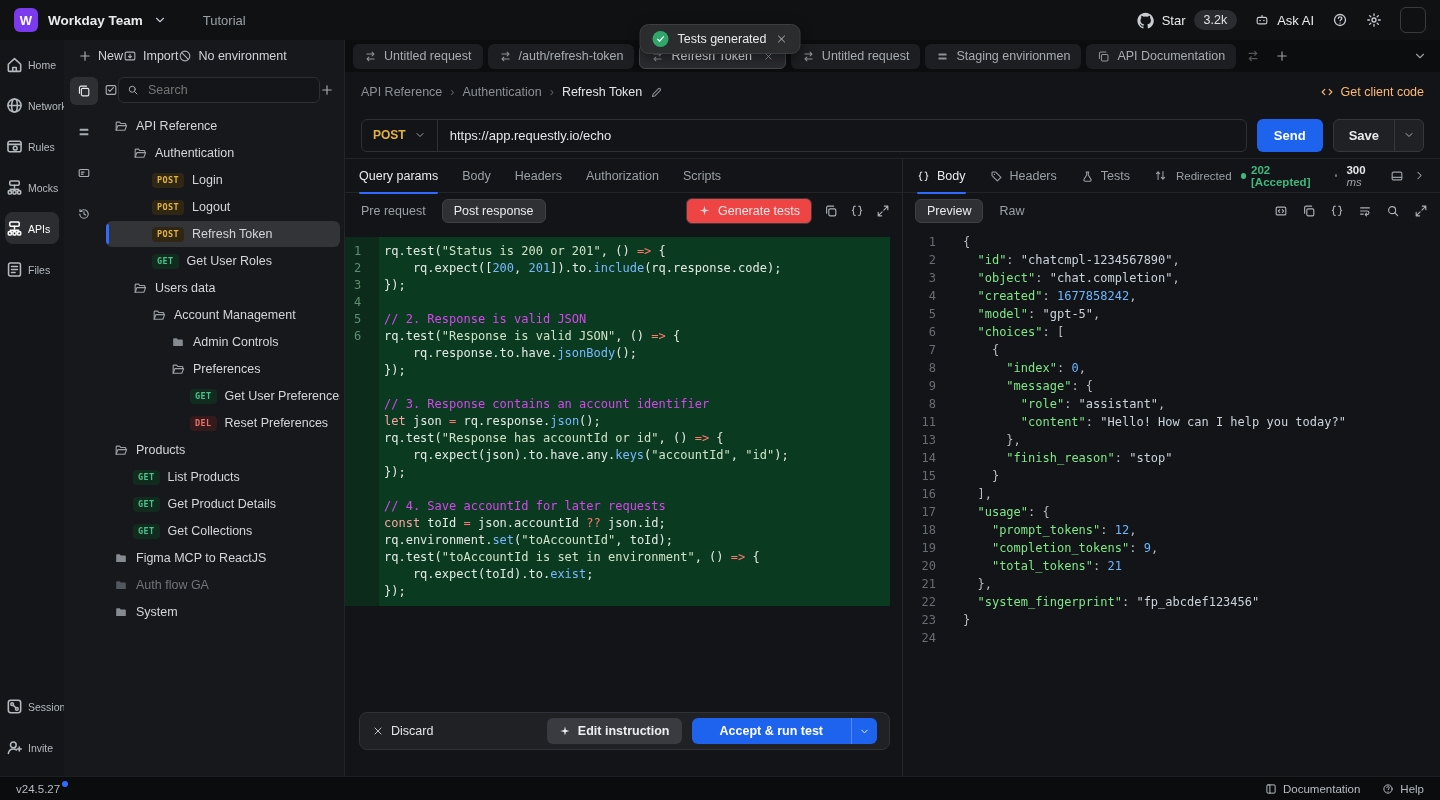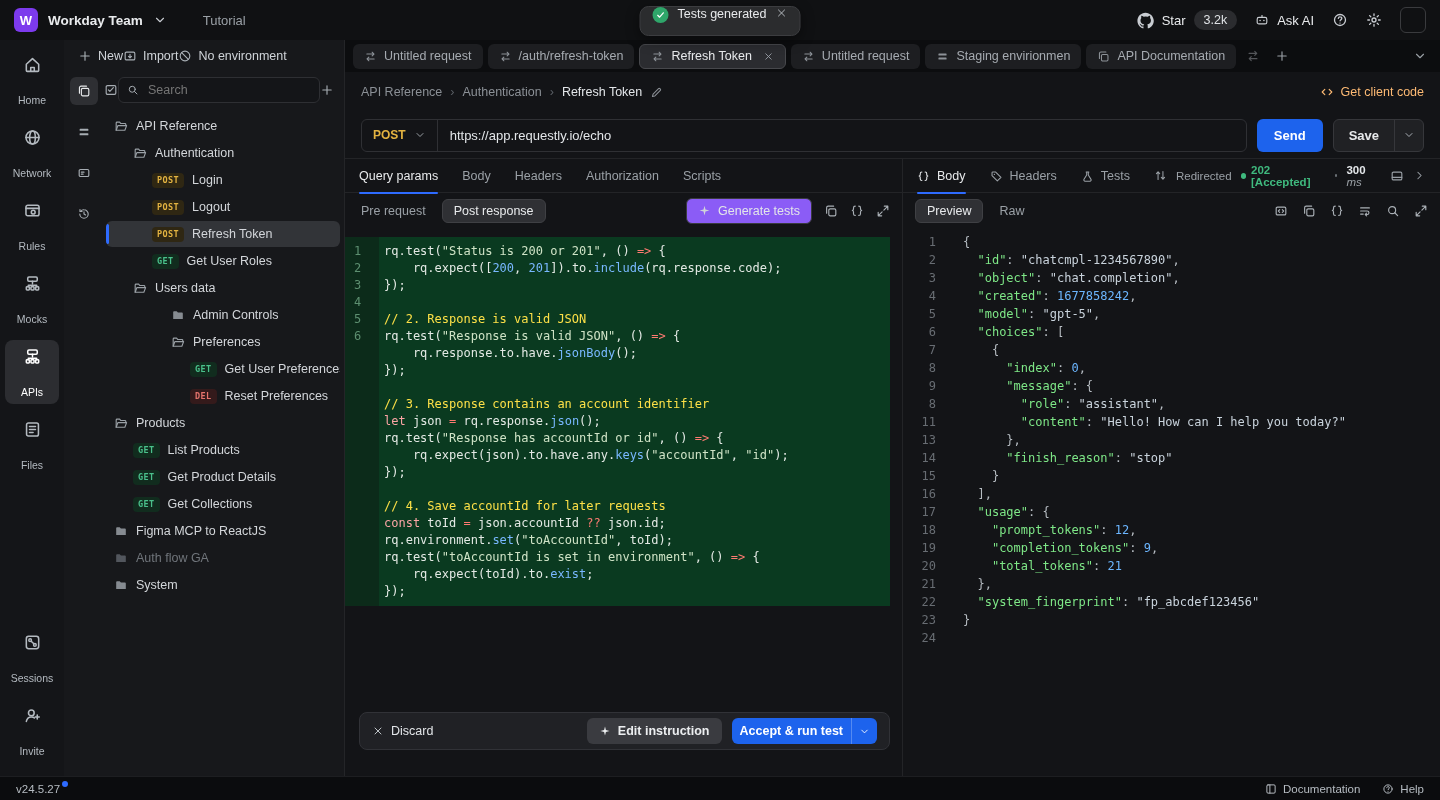--- a/index.html
+++ b/index.html
@@ -14,35 +14,35 @@
   .ws-name{font-weight:600;font-size:13.5px}
   .tutorial{color:#9aa0a6;margin-left:26px}
   .topbar-right{margin-left:auto;display:flex;align-items:center;gap:18px}
   .gh{display:flex;align-items:center;gap:8px}
   .pill{background:#2b2c2f;border-radius:12px;padding:3px 10px;font-size:12.5px;color:#dfe2e5}
   .tb-ic{color:#c9cdd2}
   .avatar{width:26px;height:26px;border-radius:6px;border:1px solid #3a3b3e;
     background:radial-gradient(circle at 35% 30%,#d7b08a 0 18%,#8a5f3e 40%,#4a3categ 0),radial-gradient(circle at 35% 35%,#caa37a,#6c4a32 60%,#241708)}
 
   
-  .toast{position:absolute;left:720px;top:6px;transform:translateX(-50%);z-index:50;background:#2b2c2e;
-    border:1px solid #3c3d40;border-radius:9px;height:30px;display:flex;align-items:flex-start;gap:9px;
+  .toast{position:absolute;left:720px;top:24px;transform:translateX(-50%);z-index:50;background:#2b2c2e;
+    border:1px solid #3c3d40;border-radius:9px;height:30px;display:flex;align-items:center;gap:9px;
     padding:0 12px;box-shadow:0 4px 14px rgba(0,0,0,.45);font-size:12.5px}
   .toast-check{width:16px;height:16px;border-radius:50%;background:#2fa66a;display:flex;align-items:center;
     justify-content:center;color:#fff}
   .toast-check .ic{width:10px;height:10px}
   .toast-x{color:#b7bcc1}
 
   
   .mainrow{flex:1;display:flex;min-height:0}
 
   
   .rail{width:64px;background:#141518;display:flex;flex-direction:column;align-items:center;padding:8px 0 4px;flex:none}
-  .rail-item{width:54px;padding:7px 0 6px;border-radius:8px;display:flex;flex-direction:column;align-items:center;
-    gap:20px;color:#b4bac0;margin-bottom:9px;cursor:pointer}
+  .rail-item{width:54px;padding:7px 0 6px;border-radius:8px;display:flex;flex-direction:row;align-items:center;
+    gap:4px;color:#b4bac0;margin-bottom:9px;cursor:pointer}
   .rail-item .ic{width:19px;height:19px}
   .rail-item .rlbl{font-size:10.5px}
   .rail-item.active{background:#2c2d31;color:#fff}
   .rail-spacer{flex:1}
 
   
   .sidebar{width:281px;background:#17181b;border-right:1px solid #242528;display:flex;flex-direction:column;flex:none;min-height:0}
   .sb-head{height:32px;flex:none;display:flex;align-items:center;padding:0 14px;color:#cfd3d8;font-size:12.5px}
   .sb-head .hitem{display:flex;align-items:center;gap:6px;cursor:pointer}
   .sb-head .hitem .ic{color:#aab0b6}
@@ -115,46 +115,46 @@
   .rstatus{margin-left:auto;display:flex;align-items:center;gap:9px;font-size:11.5px;color:#9aa0a6}
   .rstatus .ok{color:#3fb97e;display:flex;align-items:center;gap:5px;font-weight:600}
   .okdot{width:6px;height:6px;border-radius:50%;background:#3fb97e}
   .sepdot{width:3px;height:3px;border-radius:50%;background:#6a6f75}
   .mstime{color:#e3e6e9;font-weight:600}
   .msunit{color:#9aa0a6;font-style:italic;font-weight:400}
   .toolrow{height:36px;flex:none;display:flex;align-items:center;padding:0 12px;gap:12px;font-size:12.5px}
   .subtab{color:#9aa0a6;padding:5px 4px;cursor:pointer}
   .subtab.pillsel{background:#2f3034;border:1px solid #3f4044;border-radius:6px;color:#e8eaec;padding:4px 11px}
   .toolgrow{flex:1}
-  .genbtn{display:flex;align-items:flex-start;gap:7px;background:#8b5cf6;border:1px solid #3a3b3f;border-radius:6px;
+  .genbtn{display:flex;align-items:flex-start;gap:7px;background:#ef4444;border:1px solid #3a3b3f;border-radius:6px;
     padding:5px 11px;color:#e3e6e9;cursor:pointer}
   .genbtn .ic{color:#cfd3d8;width:13px;height:13px}
   .tico{color:#aab0b6;display:flex;align-items:center;cursor:pointer}
   .tico .ic{width:14px;height:14px}
 
   
   .editor{margin:8px 12px 0 0;display:flex;background:#0a3a20;font-family:"DejaVu Sans Mono",monospace;
     font-size:12px;line-height:17px;flex:none;overflow:hidden}
   .gutter{width:34px;flex:none;background:#0c2b1a;color:#5d8f70;padding:6px 0 6px 9px}
   .codelines{flex:1;padding:6px 0 6px 5px;white-space:pre;overflow:hidden}
   .cl,.gl{height:17px}
   .t-p{color:#e3e9e4}.t-s{color:#cfe3c6}.t-n{color:#79b8ff}.t-k{color:#fca5a5}
-  .t-o{color:#ff7b72}.t-c{color:#fde047}.t-f{color:#79b8ff}
+  .t-o{color:#ff7b72}.t-c{color:#d946ef}.t-f{color:#79b8ff}
 
   
   .actionbar{position:absolute;left:14px;right:12px;bottom:26px;height:38px;background:#202125;
     border:1px solid #313237;border-radius:8px;display:flex;align-items:center;padding:0 12px;gap:10px;font-size:12.5px}
   .discard{display:flex;align-items:center;gap:7px;color:#e3e6e9;cursor:pointer}
   .discard .ic{width:12px;height:12px;color:#c2c7cc}
   .abgrow{flex:1}
   .editbtn{display:flex;align-items:center;gap:7px;background:#3a3b40;border-radius:6px;padding:6px 12px;
     color:#eceef0;font-weight:600;cursor:pointer}
   .editbtn .ic{width:12px;height:12px}
   .acceptbtn{display:flex;align-items:stretch;background:#1d63ed;border-radius:6px;overflow:hidden;cursor:pointer}
-  .accept-main{display:flex;align-items:center;padding:6px 8px;font-weight:600;color:#fff}
+  .accept-main{display:flex;align-items:center;padding:6px 28px;font-weight:600;color:#fff}
   .accept-chev{display:flex;align-items:center;padding:0 7px;border-left:1px solid rgba(255,255,255,.25);color:#fff}
 
   
   .rtool-ics{margin-left:auto;display:flex;align-items:center;gap:14px}
   .rcode{flex:1;display:flex;font-family:"DejaVu Sans Mono",monospace;font-size:12px;line-height:18px;
     overflow:hidden;padding-top:4px}
   .rgutter{width:46px;flex:none;text-align:right;padding-right:13px;color:#686d73}
   .rlines{flex:1;white-space:pre;overflow:hidden;padding-left:14px}
   .rl,.rgl{height:18px}
   .t-rp{color:#b7bdc3}.t-rk{color:#7ee787}.t-rs{color:#c9d3dc}.t-rn{color:#6cb6ff}
@@ -457,20 +457,29 @@
               </div>
               <div class="trow" style="padding-left:27px">
                 <span class="ic">
                   <svg viewBox="0 0 16 16" fill="none" stroke="currentColor" stroke-width="1.3" stroke-linecap="round" stroke-linejoin="round">
                     <path d="M2.5 12.8V4.6a1 1 0 011-1h2.9l1.4 1.6h4.7a1 1 0 011 1v.9"></path>
                     <path d="M2.5 12.8l1.9-5.2h10l-2 5.2z"></path>
                   </svg>
                 </span>
                 <span>Users data</span>
               </div>
+              <div class="trow" style="padding-left:46px">
+                <span class="ic">
+                  <svg viewBox="0 0 16 16" fill="none" stroke="currentColor" stroke-width="1.3" stroke-linecap="round" stroke-linejoin="round">
+                    <path d="M2.5 12.8V4.6a1 1 0 011-1h2.9l1.4 1.6h4.7a1 1 0 011 1v.9"></path>
+                    <path d="M2.5 12.8l1.9-5.2h10l-2 5.2z"></path>
+                  </svg>
+                </span>
+                <span>Account Management</span>
+              </div>
               <div class="trow" style="padding-left:65px">
                 <span class="ic">
                   <svg viewBox="0 0 16 16" fill="none" stroke="currentColor" stroke-width="1.3" stroke-linecap="round" stroke-linejoin="round">
                     <path d="M2.5 12.5V4.6a1 1 0 011-1h3l1.4 1.6h4.6a1 1 0 011 1v6.3z" fill="currentColor" stroke="none" opacity=".85"></path>
                   </svg>
                 </span>
                 <span>Admin Controls</span>
               </div>
               <div class="trow" style="padding-left:65px">
                 <span class="ic">

